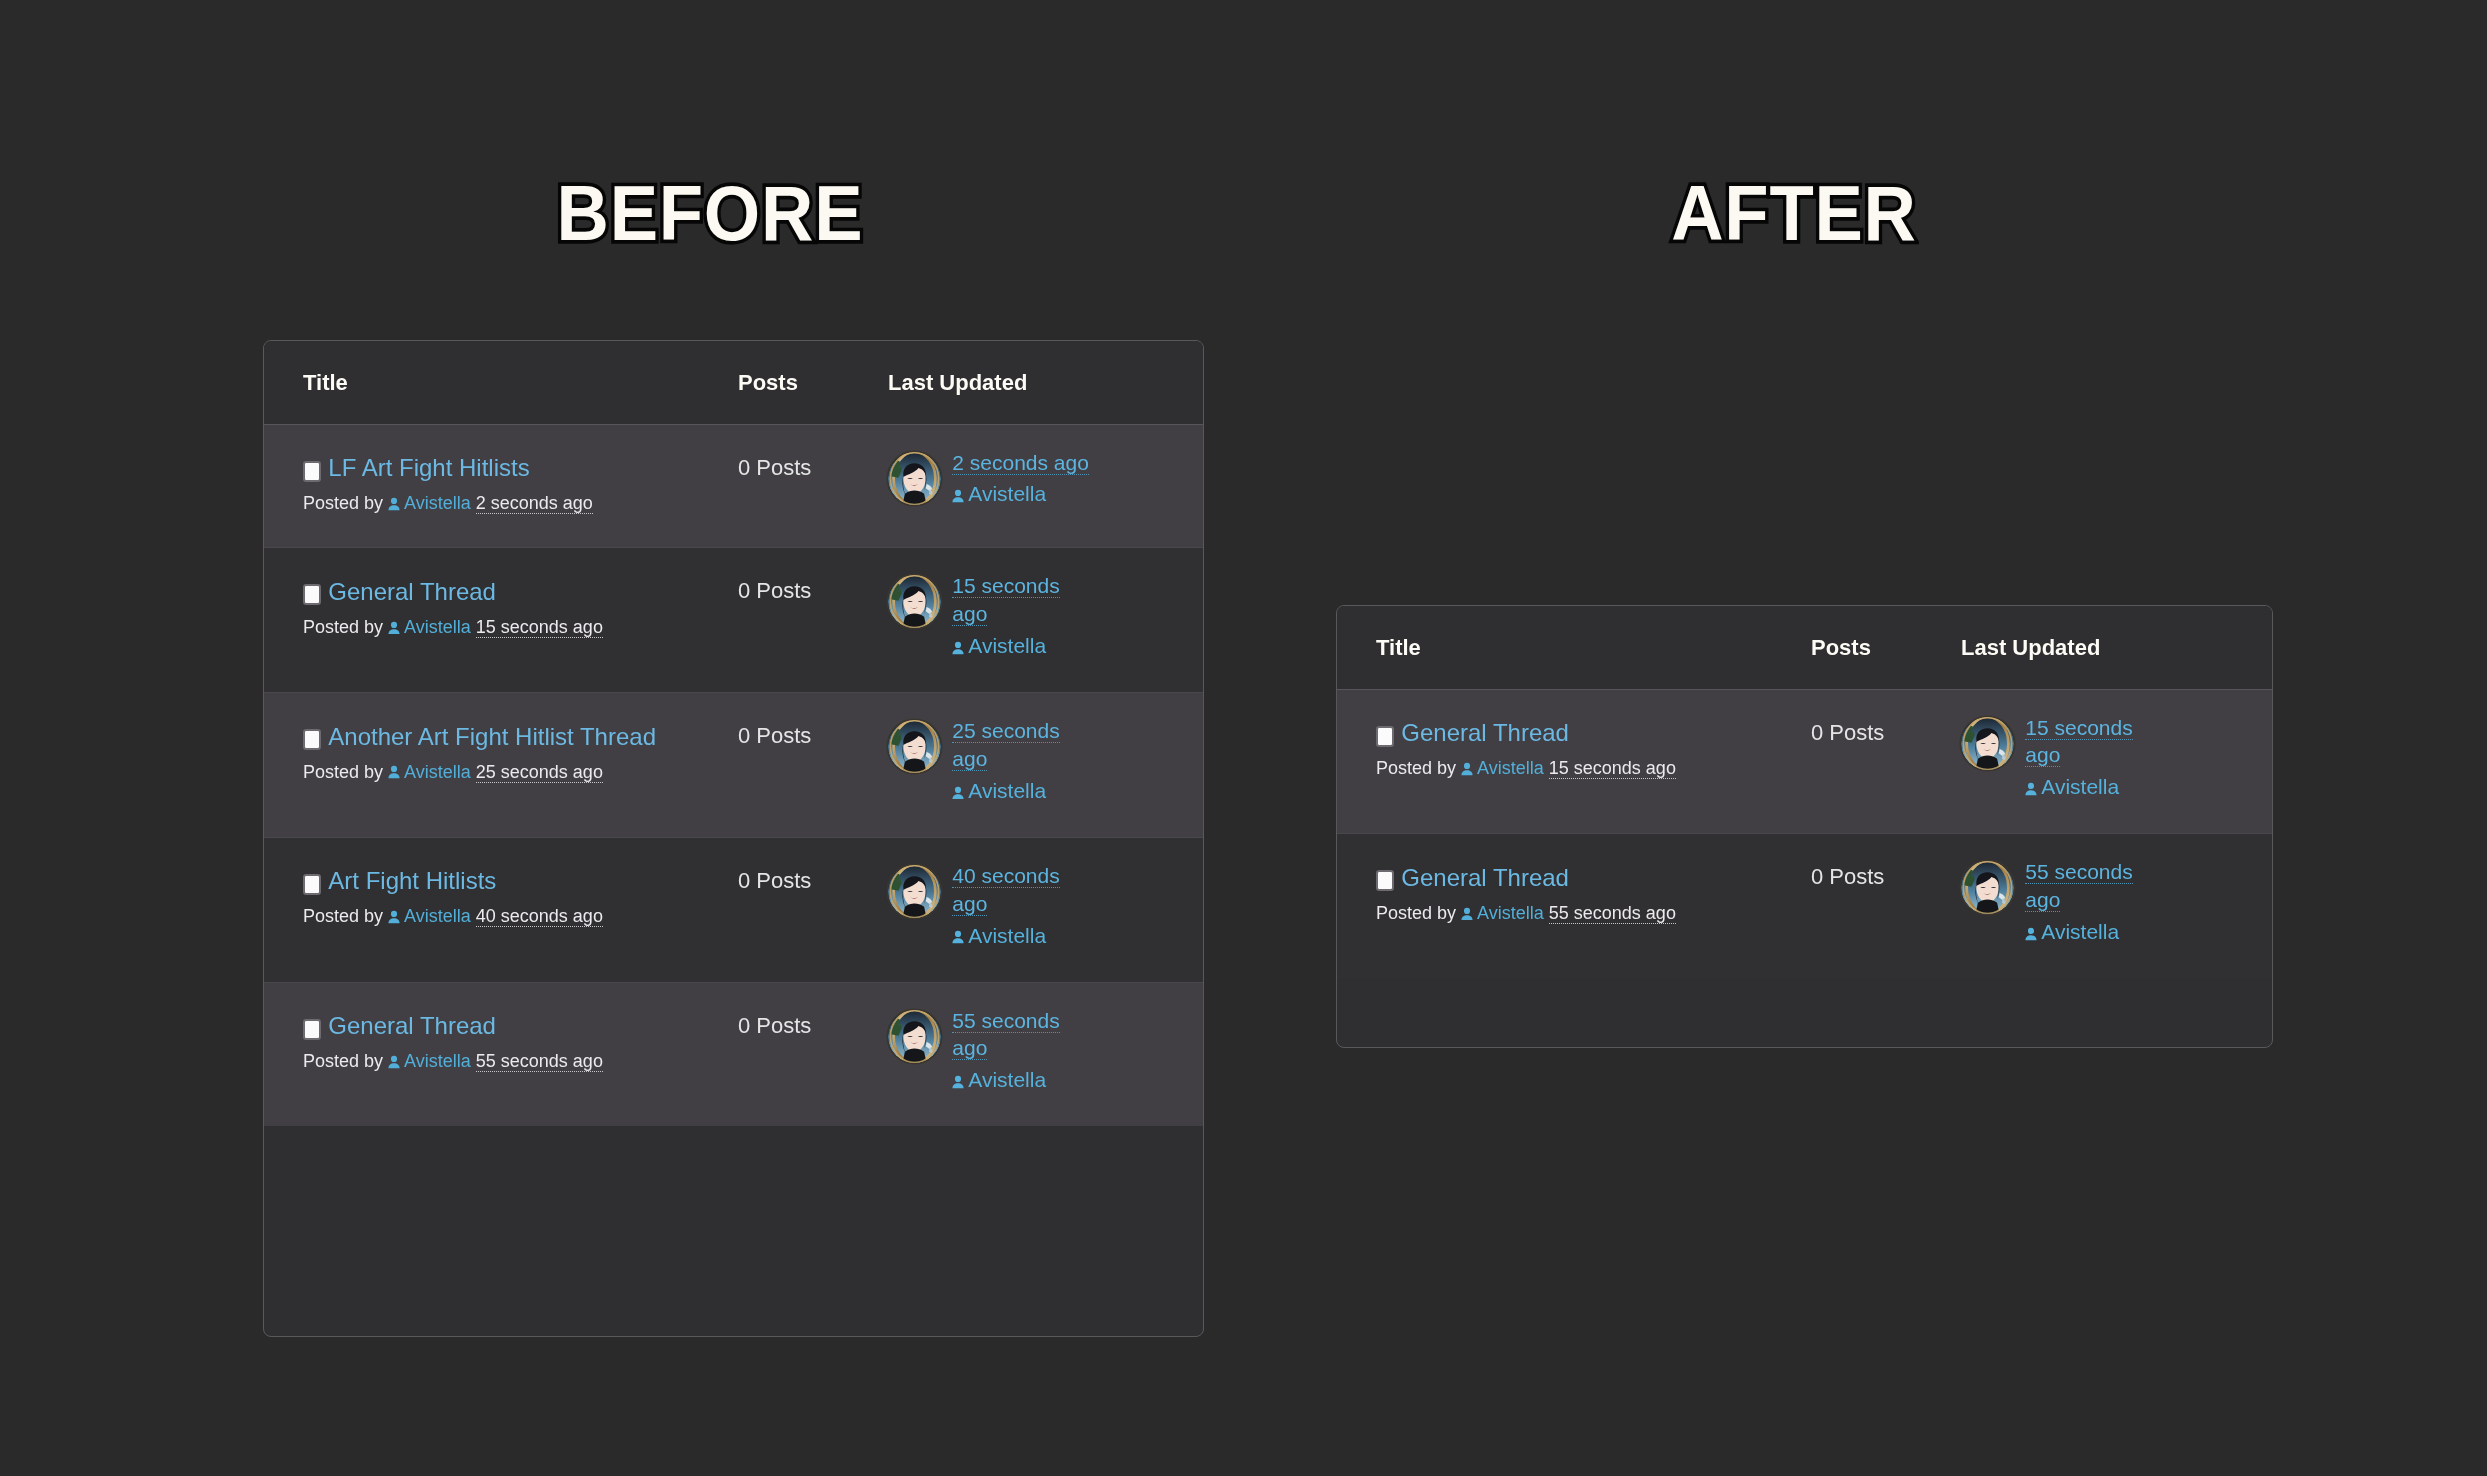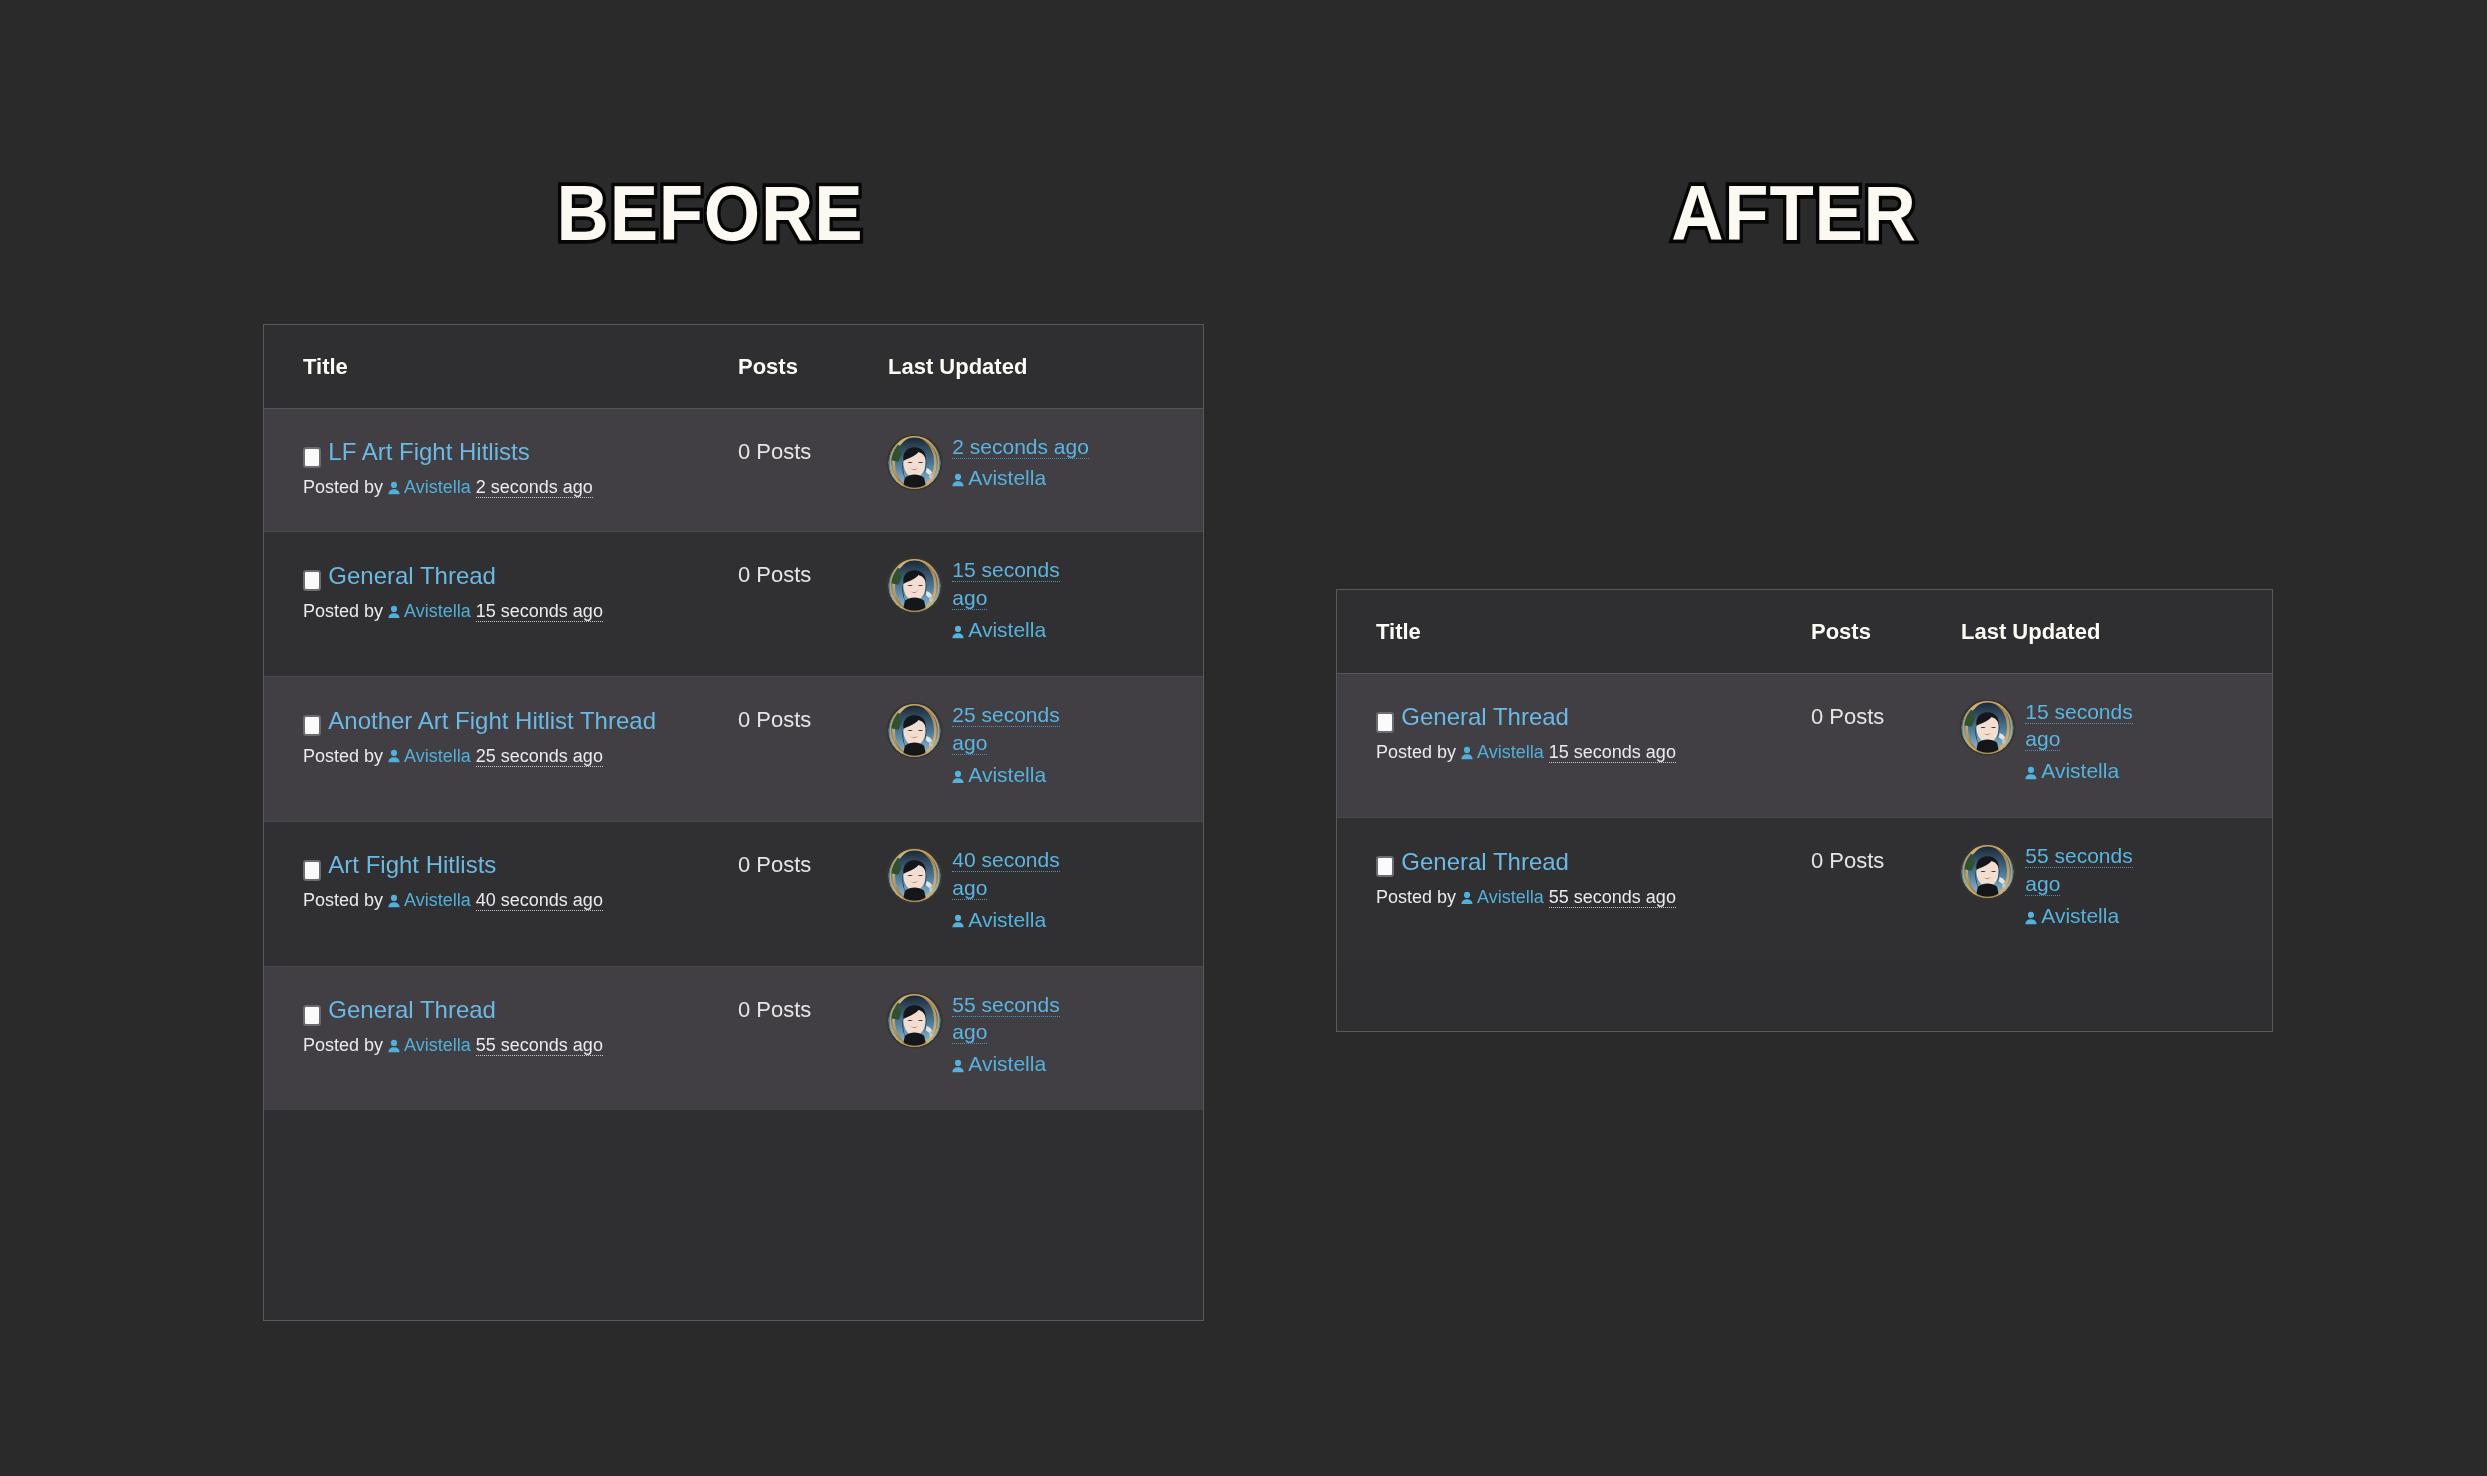--- a/index.html
+++ b/index.html
@@ -32,22 +32,23 @@
     white-space: nowrap;
   }
   #heading-before { left: 545px; top: 174px; }
   #heading-after  { left: 1662px; top: 174px; }
 
   
   .panel {
     position: absolute;
     background: #2f2e30;
     border: 1.6px solid #5b585b;
-    border-radius: 0;
+    border-radius: 8px;
     overflow: hidden;
+    margin-top: 16px;
   }
   #panel-before {
     left: 263px;
     top: 324px;
     width: 941px;
     height: 997px;
   }
   #panel-after {
     left: 1336px;
     top: 589px;
@@ -84,21 +85,21 @@
 
   .thread-table tbody td {
     vertical-align: top;
     padding: 27.5px 0 32px 0;
   }
   .thread-table tbody td.cell-title { padding-left: 39px; }
 
   
   .title-line {
     display: flex;
-    align-items: flex-end;
+    align-items: center;
     gap: 7.3px;
   }
   .note-icon {
     flex: 0 0 auto;
     width: 18px;
     height: 21px;
     margin-top: 6.5px;
     background: #fbfbfb;
     border: 2.4px solid #6d6a70;
     border-radius: 3.2px;

